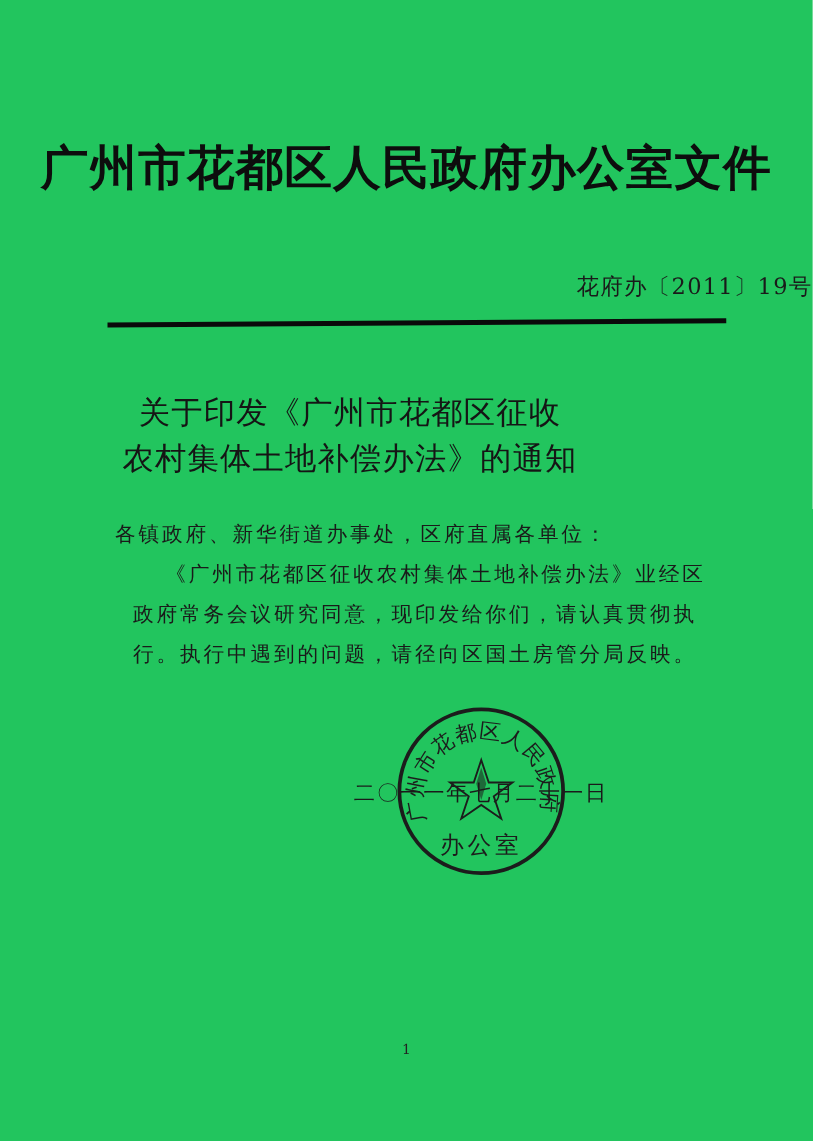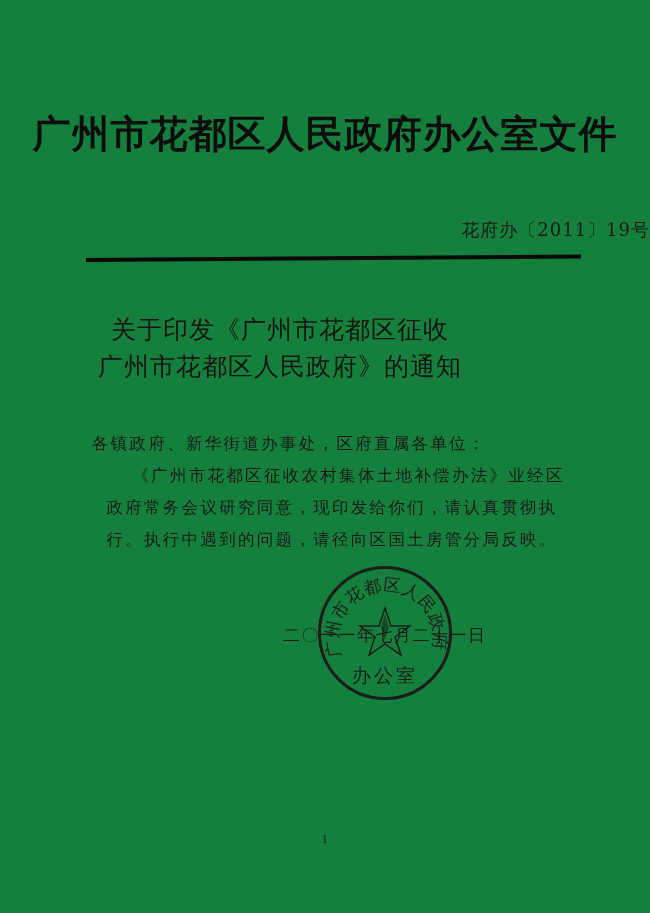--- a/index.html
+++ b/index.html
@@ -12,21 +12,21 @@
       height: 913px;
       position: relative;
       overflow: hidden;
       font-family: "DejaVu Serif", "Liberation Serif", serif;
       color: #111111;
     }
     .page {
       position: absolute;
       left: 0; top: 0;
       width: 650px; height: 913px;
-      background: #15803d;
+      background: #22c55e;
     }
     .doc-header {
       position: absolute;
       left: 0;
       top: 110px;
       width: 650px;
       text-align: center;
       font-family: "DejaVu Serif", serif;
       font-weight: bold;
       font-size: 38px;
@@ -72,21 +72,20 @@
     .body-text {
       position: absolute;
       left: 92px;
       top: 412px;
       width: 480px;
       font-family: "DejaVu Serif", serif;
       font-size: 16.5px;
       line-height: 32px;
       color: #1a1a1a;
       letter-spacing: 2.3px;
-      margin-top: 16px;
     }
     .body-text p { margin: 0; }
     .addressee { display: block; }
     .para { text-indent: 2em; text-align: center; }
     .date {
       position: absolute;
       left: 283px;
       top: 623px;
       font-family: "DejaVu Sans", sans-serif;
       font-size: 17px;
@@ -123,21 +122,21 @@
 <div class="page">
 
   <div class="doc-header">广州市花都区人民政府办公室文件</div>
 
   <div class="doc-number">花府办〔2011〕19号</div>
 
   <div class="rule"></div>
 
   <div class="title">
     <span class="line">关于印发《广州市花都区征收</span>
-    <span class="line">广州市花都区人民政府》的通知</span>
+    <span class="line">农村集体土地补偿办法》的通知</span>
   </div>
 
   <div class="body-text">
     <p class="addressee">各镇政府、新华街道办事处，区府直属各单位：</p>
     <p class="para">《广州市花都区征收农村集体土地补偿办法》业经区政府常务会议研究同意，现印发给你们，请认真贯彻执行。执行中遇到的问题，请径向区国土房管分局反映。</p>
   </div>
 
   <div class="date">二〇一一年七月二十一日</div>
 
   <div class="stamp">

